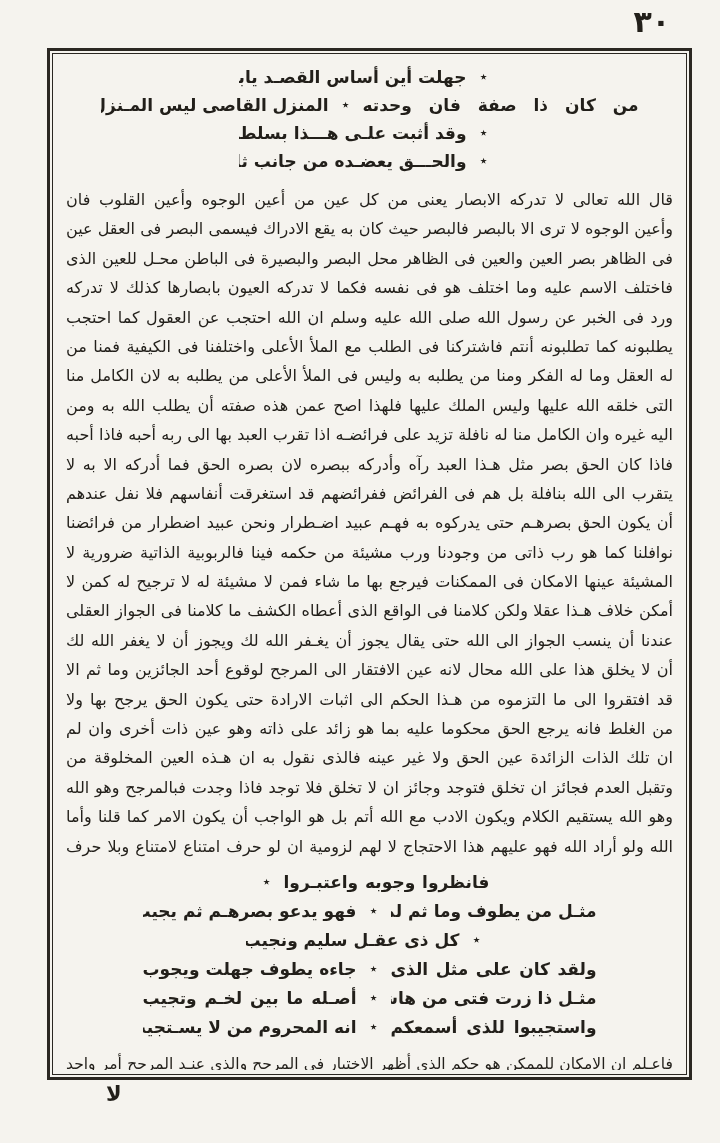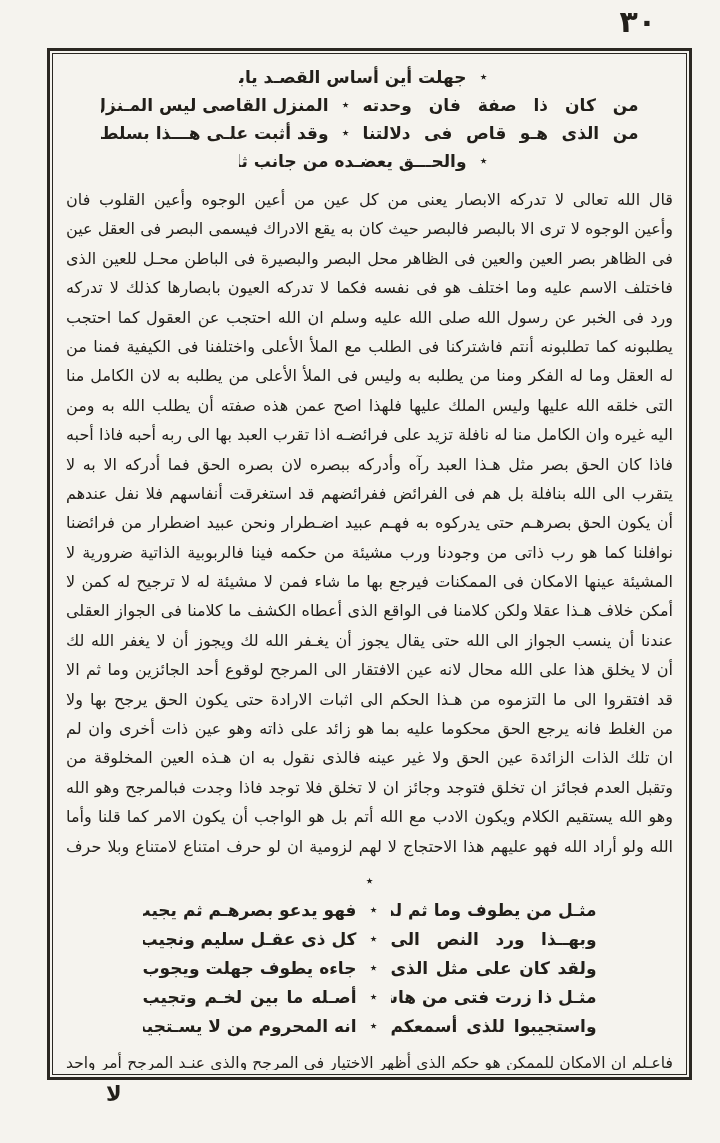--- a/index.html
+++ b/index.html
@@ -13,21 +13,21 @@
     width:720px; height:1143px;
     background:var(--paper);
     color:var(--ink);
     font-family:"DejaVu Sans", sans-serif;
     direction:rtl;
     position:relative;
     overflow:hidden;
   }
 
   .page-number{
-    position:absolute; top:4px; right:64px;
+    position:absolute; top:4px; right:50px;
     font-size:30px; font-weight:bold; letter-spacing:2px;
   }
 
   .frame{
     position:absolute; top:48px; left:47px;
     width:645px; height:1032px;
     border:3px solid var(--frame);
     padding:2px;
     background:var(--paper);
   }
@@ -96,21 +96,20 @@
           <span class="hemi hemi-l">جهلت أين أساس القصـد يابانى</span>
         </div>
 
         <div class="verse">
           <span class="hemi hemi-r">من كان ذا صفة فان وحدته</span>
           <span class="star">٭</span>
           <span class="hemi hemi-l">المنزل القاصى ليس المـنزل الدانى</span>
         </div>
 
         <div class="verse">
-          <span class="hemi hemi-r">من الذى هـو قاص فى دلالتنا</span>
           <span class="star">٭</span>
           <span class="hemi hemi-l">وقد أثبت علـى هـــذا بسلطان</span>
         </div>
 
         <div class="verse">
           <span class="star">٭</span>
           <span class="hemi hemi-l">والحـــق يعضـده من جانب ثانى</span>
         </div>
       </div>
 
@@ -159,31 +158,31 @@
         <div class="prose-line">وتقبل العدم فجائز ان تخلق فتوجد وجائز ان لا تخلق فلا توجد فاذا وجدت فبالمرجح وهو الله واذا لم توجد فبالمرجح</div>
 
         <div class="prose-line">وهو الله يستقيم الكلام ويكون الادب مع الله أتم بل هو الواجب أن يكون الامر كما قلنا وأما احتجاجهم بقوله لو شاء</div>
 
         <div class="prose-line">الله ولو أراد الله فهو عليهم هذا الاحتجاج لا لهم لزومية ان لو حرف امتناع لامتناع وبلا حرف امتناع لوجود</div>
       </div>
 
     <div class="poem poem-bottom">
 
         <div class="verse">
+          <span class="hemi hemi-r">فانظروا وجوبه واعتبـروا</span>
           <span class="star">٭</span>
         </div>
 
         <div class="verse">
           <span class="hemi hemi-r">مثـل من يطوف وما ثم لمن</span>
           <span class="star">٭</span>
           <span class="hemi hemi-l">فهو يدعو بصرهـم ثم يجيب</span>
         </div>
 
         <div class="verse">
-          <span class="hemi hemi-r">وبهــذا ورد النص الى</span>
           <span class="star">٭</span>
           <span class="hemi hemi-l">كل ذى عقـل سليم ونجيب</span>
         </div>
 
         <div class="verse">
           <span class="hemi hemi-r">ولقد كان على مثل الذى</span>
           <span class="star">٭</span>
           <span class="hemi hemi-l">جاءه يطوف جهلت ويجوب</span>
         </div>
 

